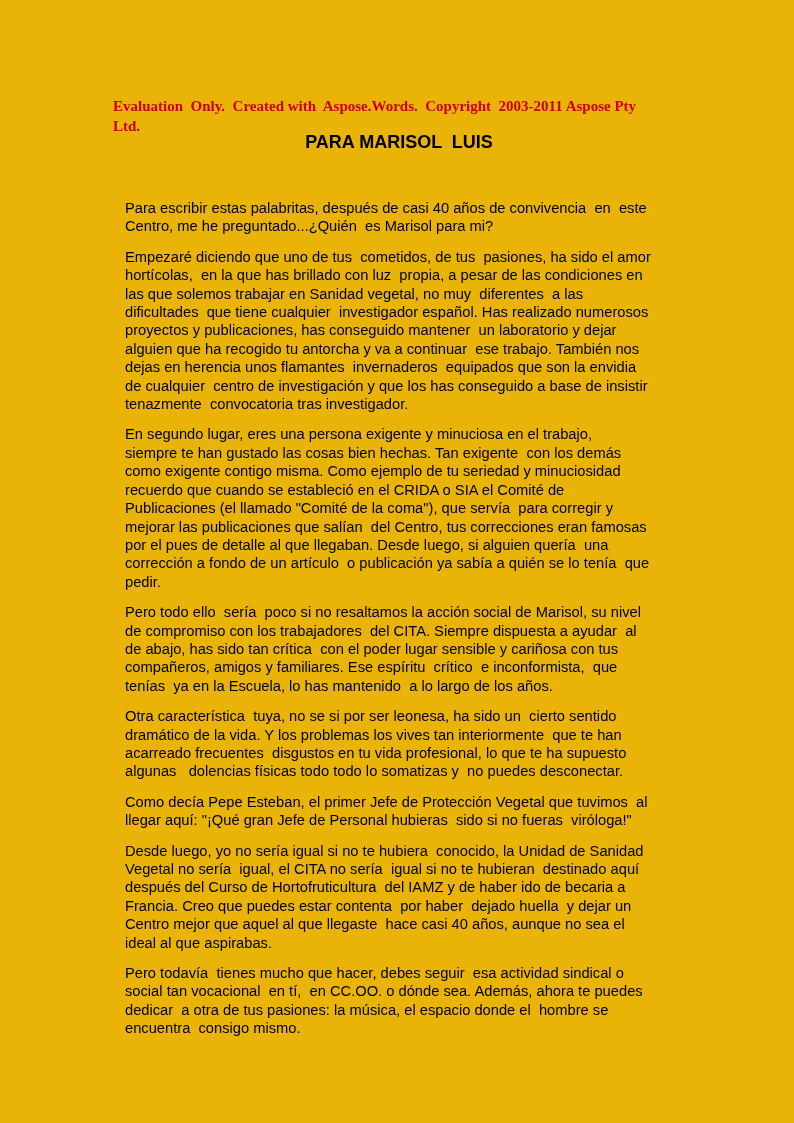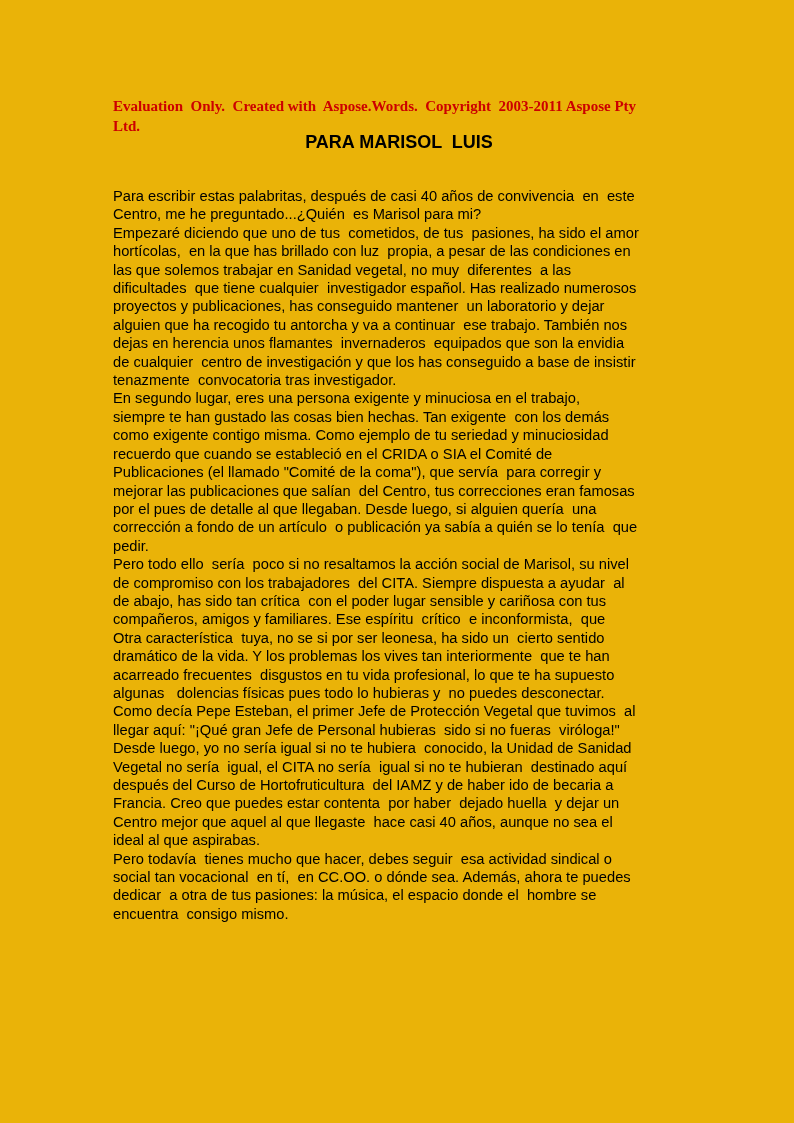--- a/index.html
+++ b/index.html
@@ -39,21 +39,21 @@
     white-space: pre;
   }
   .doc-body {
     position: absolute;
     left: 113px;
     top: 187px;
     width: 582px;
     font-size: 14.7px;
     line-height: 18.4px;
   }
-  .doc-body .paragraph { margin: 0; }
+  .doc-body .paragraph { margin: 12px; }
   .doc-body .line { white-space: pre; }
 </style>
 </head>
 <body>
 
 <div class="page">
   <div class="watermark" style="color: rgb(204, 0, 0);">
       <div class="line">Evaluation  Only.  Created with  Aspose.Words.  Copyright  2003-2011 Aspose Pty</div>
       <div class="line">Ltd.</div>
     </div>
@@ -83,26 +83,27 @@
         <div class="line">mejorar las publicaciones que salían  del Centro, tus correcciones eran famosas</div>
         <div class="line">por el pues de detalle al que llegaban. Desde luego, si alguien quería  una</div>
         <div class="line">corrección a fondo de un artículo  o publicación ya sabía a quién se lo tenía  que</div>
         <div class="line">pedir.</div>
       </div>
       <div class="paragraph">
         <div class="line">Pero todo ello  sería  poco si no resaltamos la acción social de Marisol, su nivel</div>
         <div class="line">de compromiso con los trabajadores  del CITA. Siempre dispuesta a ayudar  al</div>
         <div class="line">de abajo, has sido tan crítica  con el poder lugar sensible y cariñosa con tus</div>
         <div class="line">compañeros, amigos y familiares. Ese espíritu  crítico  e inconformista,  que</div>
+        <div class="line">tenías  ya en la Escuela, lo has mantenido  a lo largo de los años.</div>
       </div>
       <div class="paragraph">
         <div class="line">Otra característica  tuya, no se si por ser leonesa, ha sido un  cierto sentido</div>
         <div class="line">dramático de la vida. Y los problemas los vives tan interiormente  que te han</div>
         <div class="line">acarreado frecuentes  disgustos en tu vida profesional, lo que te ha supuesto</div>
-        <div class="line">algunas   dolencias físicas pues todo lo hubieras y  no puedes desconectar.</div>
+        <div class="line">algunas   dolencias físicas todo todo lo somatizas y  no puedes desconectar.</div>
       </div>
       <div class="paragraph">
         <div class="line">Como decía Pepe Esteban, el primer Jefe de Protección Vegetal que tuvimos  al</div>
         <div class="line">llegar aquí: "¡Qué gran Jefe de Personal hubieras  sido si no fueras  viróloga!"</div>
       </div>
       <div class="paragraph">
         <div class="line">Desde luego, yo no sería igual si no te hubiera  conocido, la Unidad de Sanidad</div>
         <div class="line">Vegetal no sería  igual, el CITA no sería  igual si no te hubieran  destinado aquí</div>
         <div class="line">después del Curso de Hortofruticultura  del IAMZ y de haber ido de becaria a</div>
         <div class="line">Francia. Creo que puedes estar contenta  por haber  dejado huella  y dejar un</div>

